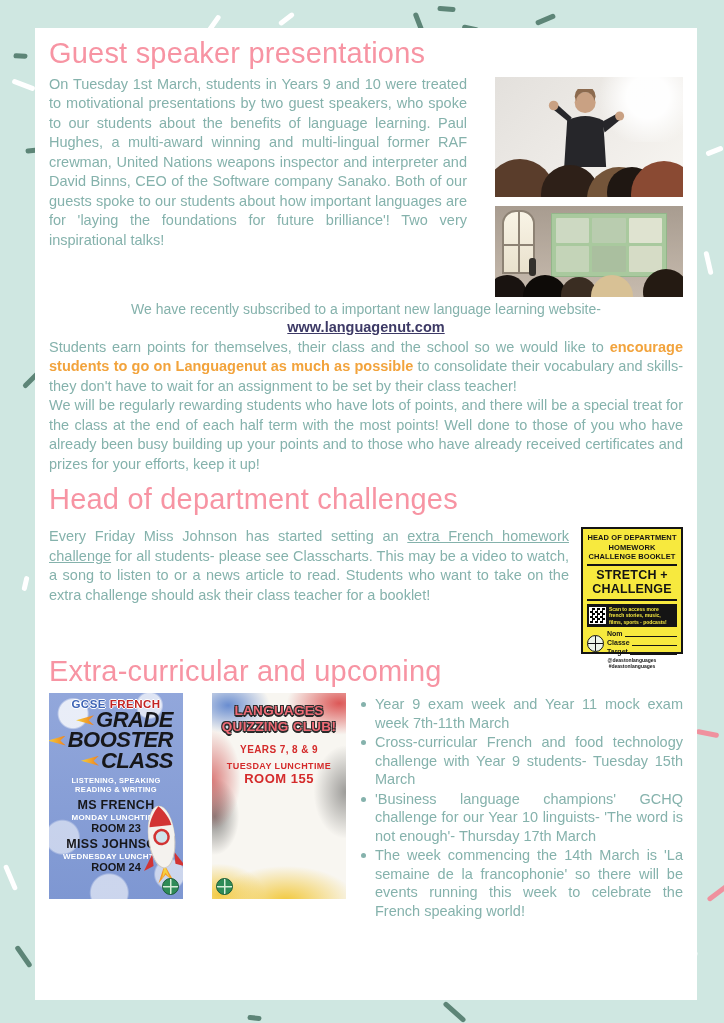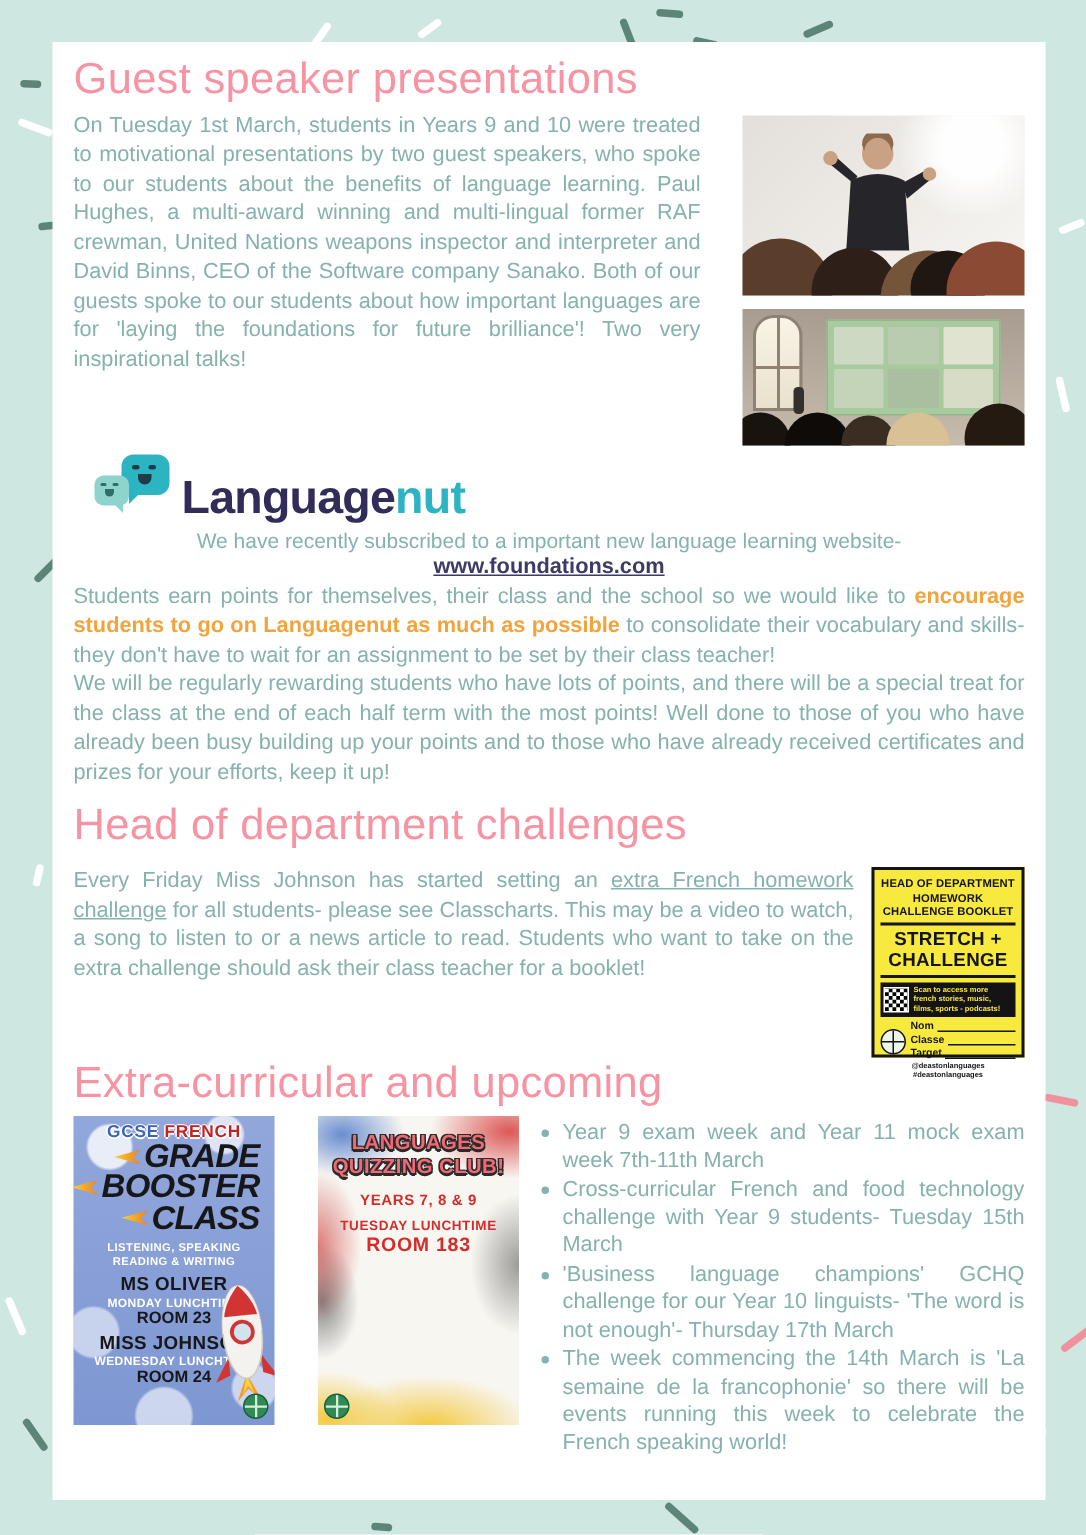--- a/index.html
+++ b/index.html
@@ -317,41 +317,22 @@
           <b style="left:66px; bottom:-16px; width:36px; height:36px; background:#3a2d22;"></b>
           <b style="left:96px; bottom:-20px; width:42px; height:42px; background:#d8c195;"></b>
           <b style="right:-6px; bottom:-18px; width:46px; height:46px; background:#241a12;"></b>
           <b style="left:34px; top:52px; width:7px; height:18px; border-radius:3px; background:#33302c;"></b>
         </div>
       </div>
     </div>
   </div>
 
   <div class="lnut">
-    <div class="lnut-logo">
-      <div class="bubbles">
-        <div class="bub-big">
-            <span class="face">
-              <i class="e1"></i>
-              <i class="e2"></i>
-              <i class="m"></i>
-            </span>
-          </div>
-        <div class="bub-small">
-            <span class="face">
-              <i class="e1"></i>
-              <i class="e2"></i>
-              <i class="m"></i>
-            </span>
-          </div>
-      </div>
-      <div class="lnut-word"><span class="lg">Language</span><span class="nt">nut</span></div>
-    </div>
     <div class="lnut-intro">We have recently subscribed to a important new language learning website-</div>
-    <span class="lnut-link">www.foundations.com</span>
+    <span class="lnut-link">www.languagenut.com</span>
     <p class="body-txt"><span>Students earn points for themselves, their class and the school so we would like to </span><span class="hl">encourage students to go on Languagenut as much as possible</span><span> to consolidate their vocabulary and skills- they don't have to wait for an assignment to be set by their class teacher!</span></p>
     <p class="body-txt">We will be regularly rewarding students who have lots of points, and there will be a special treat for the class at the end of each half term with the most points! Well done to those of you who have already been busy building up your points and to those who have already received certificates and prizes for your efforts, keep it up!</p>
   </div>
 
   <div class="hod-wrap" style="margin-top:10px;">
     <h1 class="sect">Head of department challenges</h1>
     <div class="hod">
       <p class="txt body-txt"><span>Every Friday Miss Johnson has started setting an </span><span class="und">extra French homework challenge</span><span>  for all students- please see Classcharts. This may be a video to watch, a song to listen to or a news article to read. Students who want to take on the extra challenge should ask their class teacher for a booklet!</span></p>
       <div class="booklet">
         <div class="bk-title">HEAD OF DEPARTMENT HOMEWORK CHALLENGE BOOKLET</div>
@@ -395,21 +376,21 @@
         </div>
       <div class="pa-big">
           <span class="flame"></span>
           <span>BOOSTER</span>
         </div>
       <div class="pa-big">
           <span class="flame"></span>
           <span>CLASS</span>
         </div>
       <div class="pa-skill"><span>LISTENING, SPEAKING</span><br><span>READING &amp; WRITING</span></div>
-      <div class="pa-name">MS OLIVER</div>
+      <div class="pa-name">MS FRENCH</div>
       <div class="pa-time">MONDAY LUNCHTIME</div>
       <div class="pa-room">ROOM 23</div>
       <div class="pa-name">MISS JOHNSON</div>
       <div class="pa-time">WEDNESDAY LUNCHTIME</div>
       <div class="pa-room">ROOM 24</div>
       <svg class="rocket" width="46" height="92" viewBox="0 0 46 92">
         <polygon points="23,70 15,88 23,80 31,88" fill="#f29a2e"></polygon>
         <polygon points="23,70 19,84 23,78 27,84" fill="#f6d040"></polygon>
         <path d="M12,58 L2,74 L12,70 Z" fill="#d23434"></path>
         <path d="M34,58 L44,74 L34,70 Z" fill="#d23434"></path>
@@ -420,21 +401,21 @@
       </svg>
       <span class="globe-badge"></span>
     </div>
 
     <div class="poster-gap"></div>
 
     <div class="poster posterB">
       <div class="pb-title"><span>LANGUAGES</span><br><span>QUIZZING CLUB!</span></div>
       <div class="pb-years">YEARS 7, 8 &amp; 9</div>
       <div class="pb-time">TUESDAY LUNCHTIME</div>
-      <div class="pb-room">ROOM 183</div>
+      <div class="pb-room">ROOM 155</div>
       <span class="globe-badge"></span>
     </div>
 
     <ul class="bullets">
       <li>Year 9 exam week and Year 11 mock exam week 7th-11th March</li>
       <li>Cross-curricular French and food technology challenge with Year 9 students- Tuesday 15th March</li>
       <li>'Business language champions' GCHQ challenge for our Year 10 linguists- 'The word is not enough'- Thursday 17th March</li>
       <li>The week commencing the 14th March is 'La semaine de la francophonie' so there will be events running this week to celebrate the French speaking world!</li>
     </ul>
   </div>

